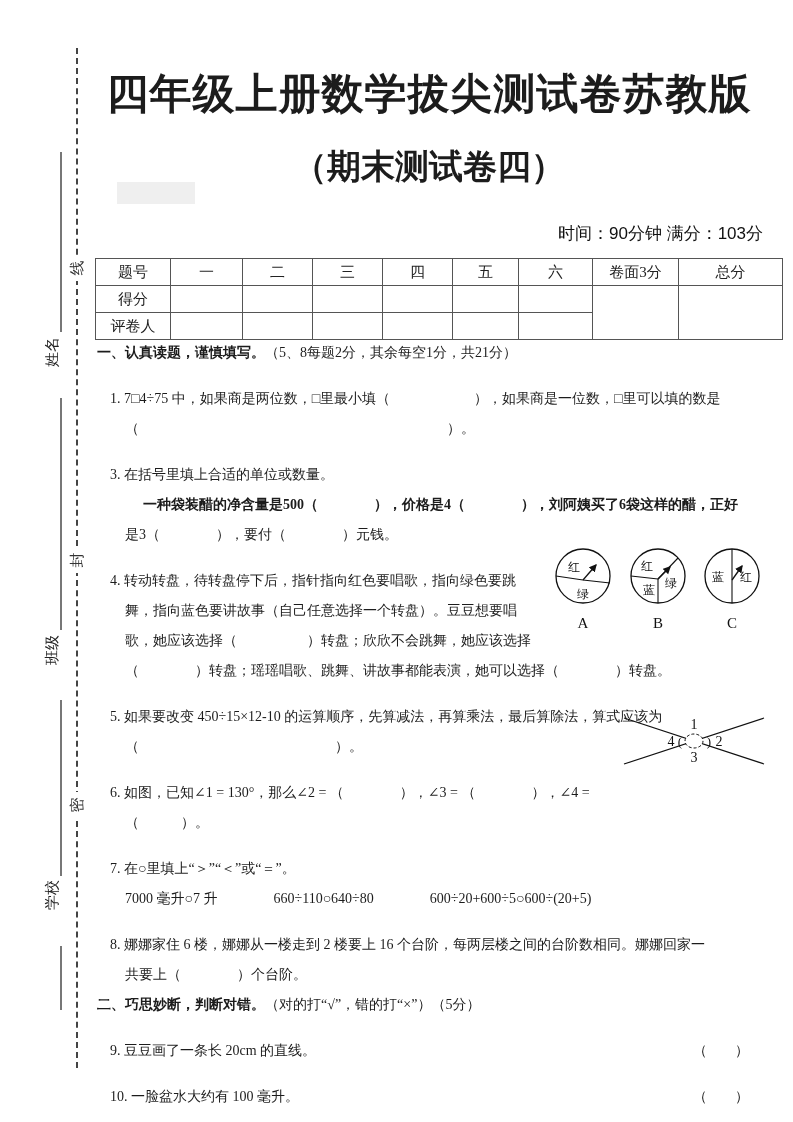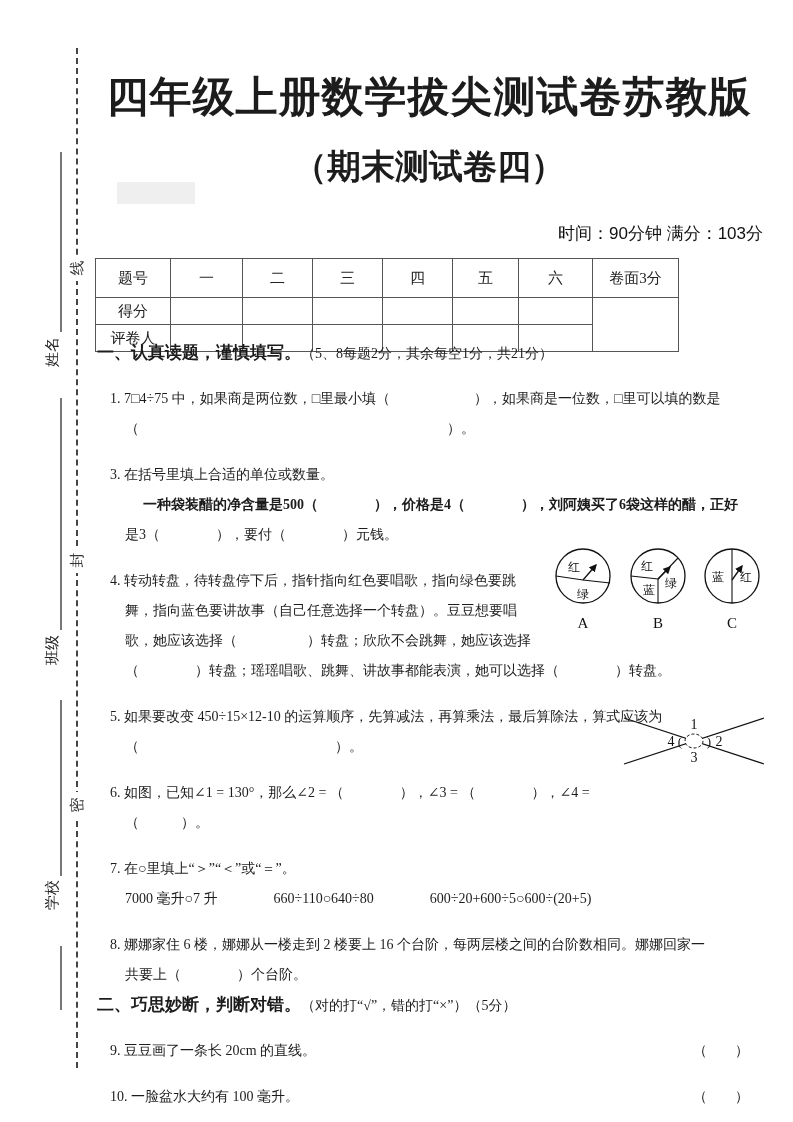--- a/index.html
+++ b/index.html
@@ -25,55 +25,55 @@
   .mseg{position:absolute;left:60px;width:2px;background:#777;}
   .mlabel{
     position:absolute;left:28px;width:48px;height:22px;line-height:22px;
     text-align:center;font-size:15px;color:#222;
     transform:rotate(-90deg);white-space:nowrap;
   }
   
   .title{
     position:absolute;left:95px;top:68px;width:668px;
     text-align:center;font-size:42px;line-height:58px;font-weight:700;
-    font-family:Liberation Serif, serif;
+    font-family:Liberation Mono, monospace;
     letter-spacing:1px;white-space:nowrap;
   }
   .subtitle{
     position:absolute;left:95px;top:142px;width:668px;
     text-align:center;font-size:34px;line-height:48px;font-weight:700;
     font-family:"Liberation Sans","DejaVu Sans",sans-serif;
     white-space:nowrap;
   }
   .wm-blob{position:absolute;left:117px;top:182px;width:78px;height:22px;background:#efefef;}
   .meta{
     position:absolute;left:95px;top:222px;width:668px;
     text-align:right;font-size:17px;line-height:24px;
     font-family:"Liberation Sans","DejaVu Sans",sans-serif;color:#111;
     white-space:nowrap;
   }
   
   table.score{
-    position:absolute;left:95px;top:258px;width:584px;
+    position:absolute;left:95px;top:258px;width:688px;
     border-collapse:collapse;table-layout:fixed;
     font-size:15px;color:#222;
   }
   table.score th,table.score td{
     border:1px solid #555;text-align:center;font-weight:400;
     height:26px;padding:0;overflow:hidden;
   }
   
   .content{
     position:absolute;left:97px;top:338px;width:668px;
     font-size:14px;color:#1c1c1c;
   }
   .ln{height:30px;line-height:30px;white-space:nowrap;}
   .ln b{
-    font-family:Liberation Sans, sans-serif;
-    font-weight:700;font-size:17px;
+    font-family:Liberation Mono, monospace;
+    font-weight:700;font-size:14px;
   }
   .q{padding-left:13px;margin-top:16px;}
   .c1{padding-left:28px;}
   .c2{padding-left:46px;font-weight:bold;}
   .row-split{display:flex;justify-content:space-between;padding-right:16px;}
   .row7{display:flex;padding-left:28px;}
   .row7 span{margin-right:56px;}
   .row7 span:last-child{margin-right:10px;}
   
   .spinners{position:absolute;left:550px;top:546px;width:215px;height:88px;display:flex;justify-content:space-between;}

